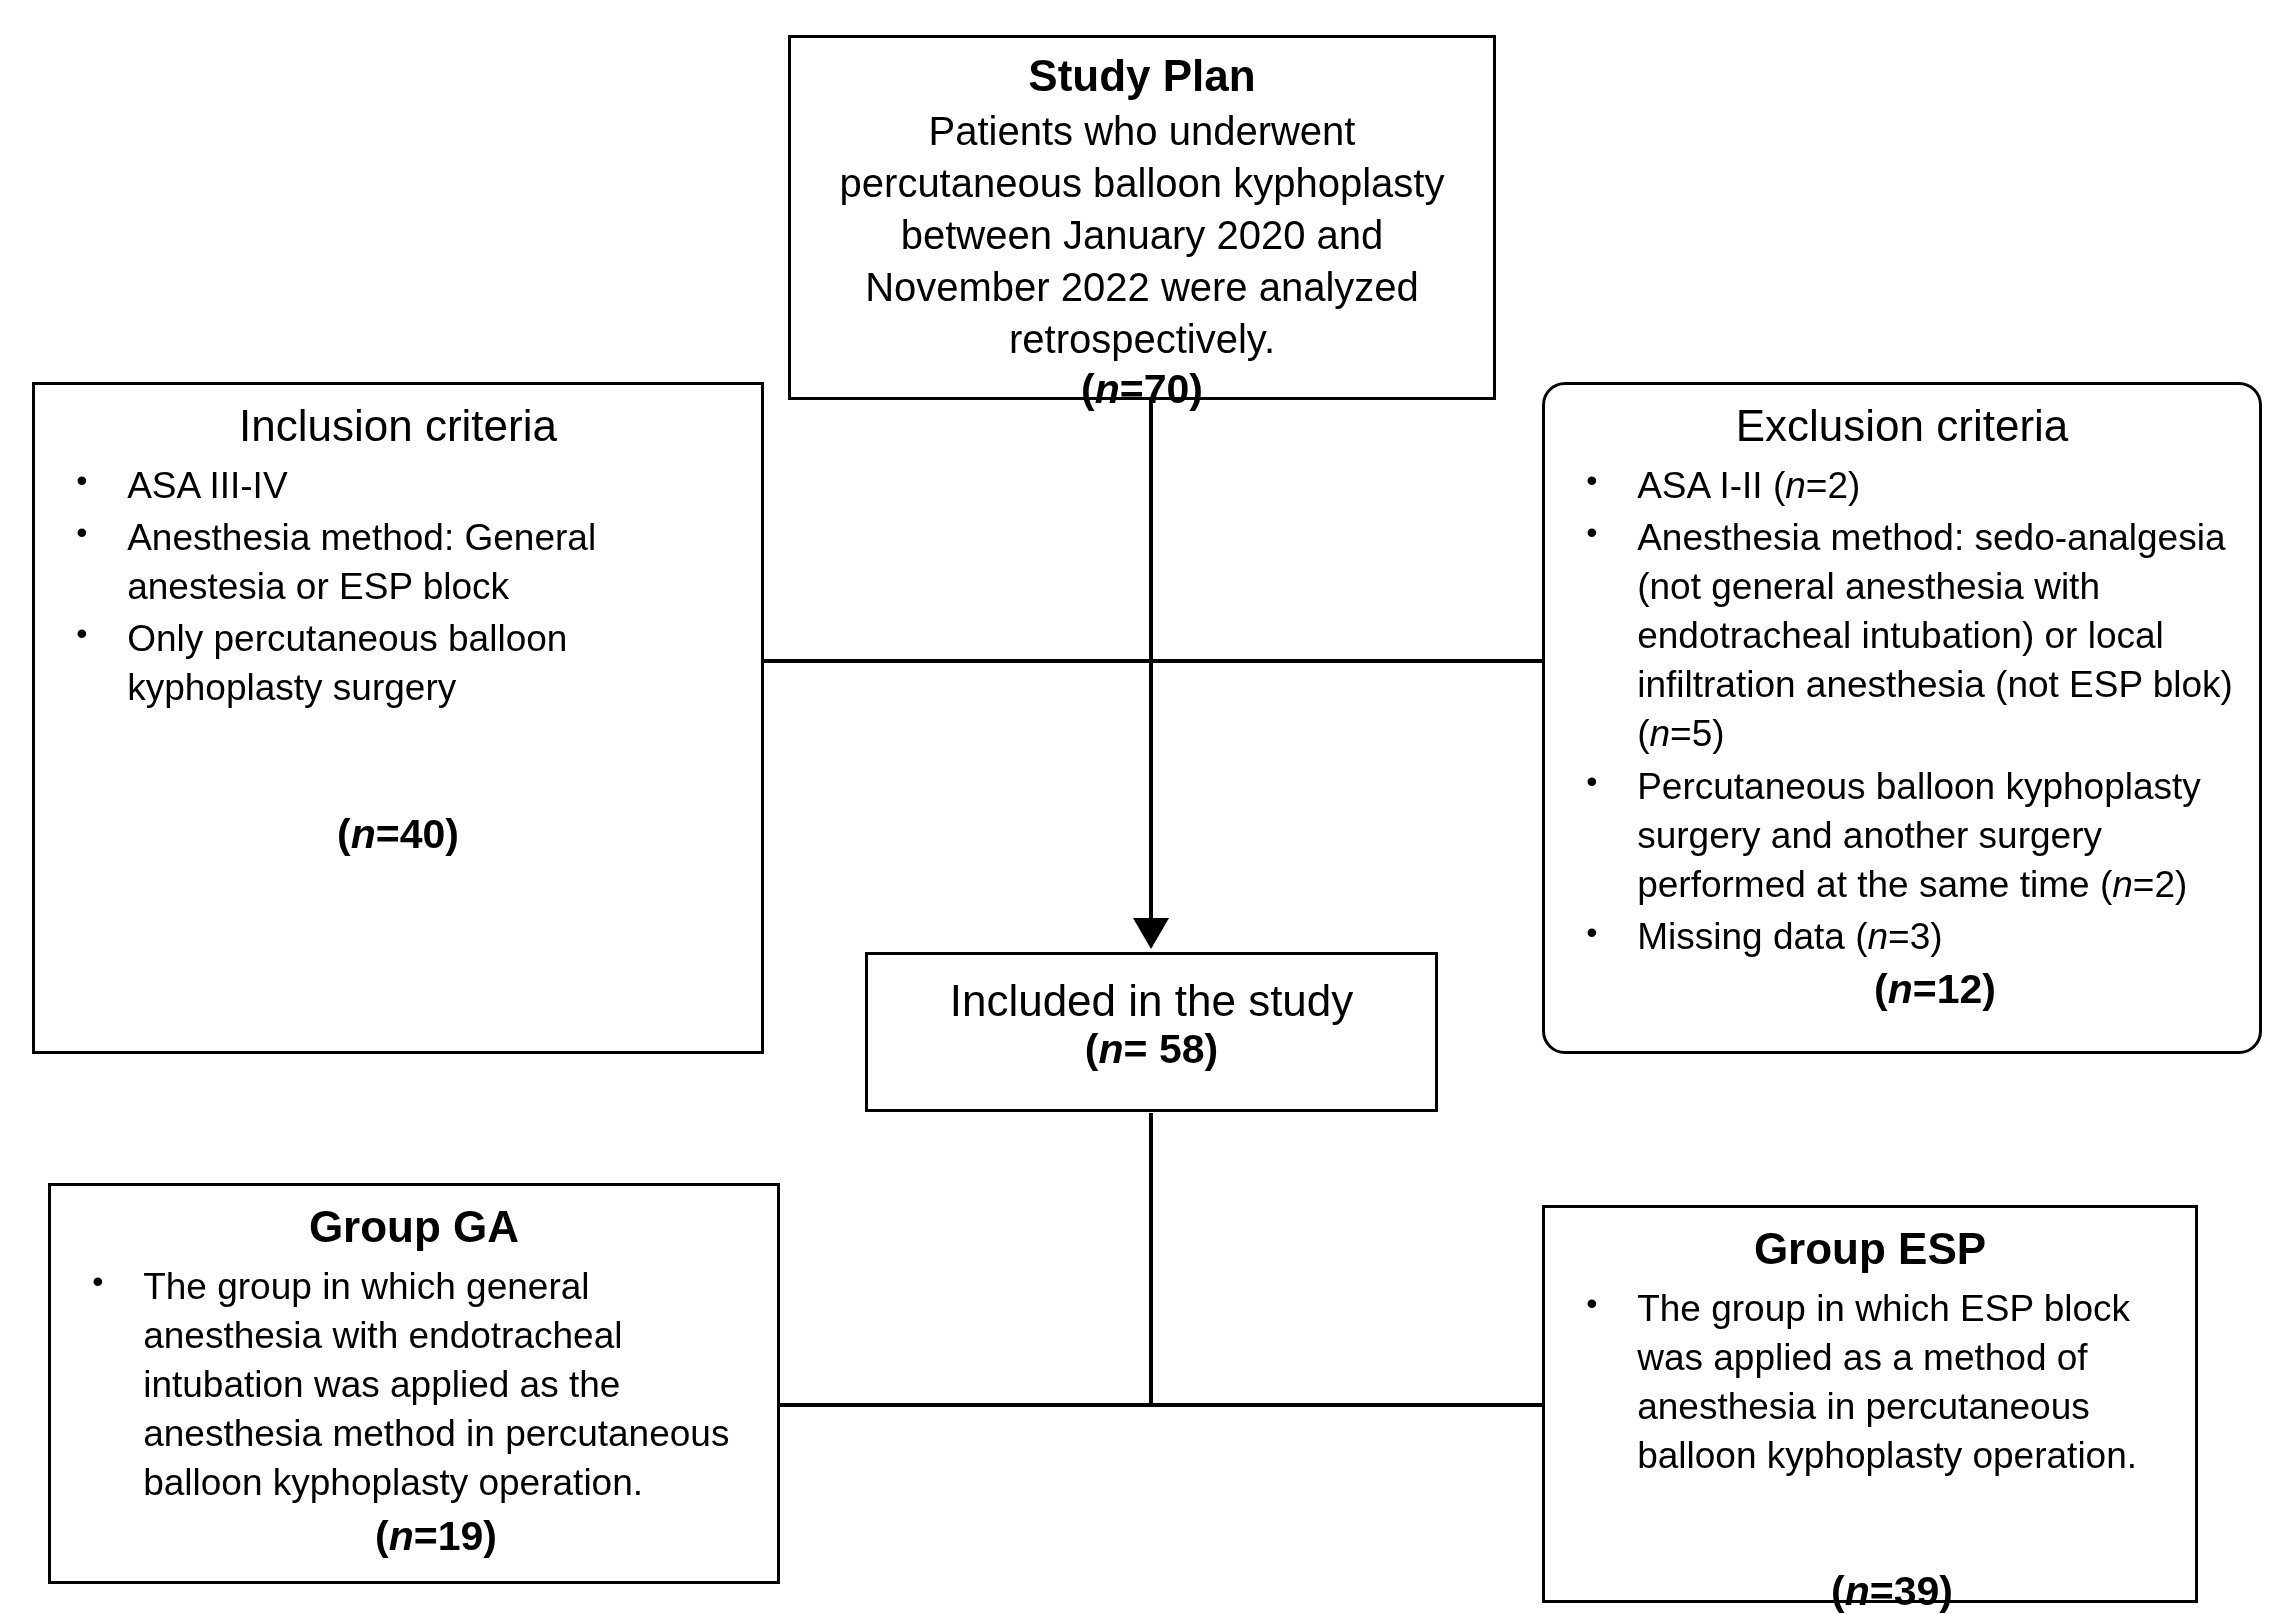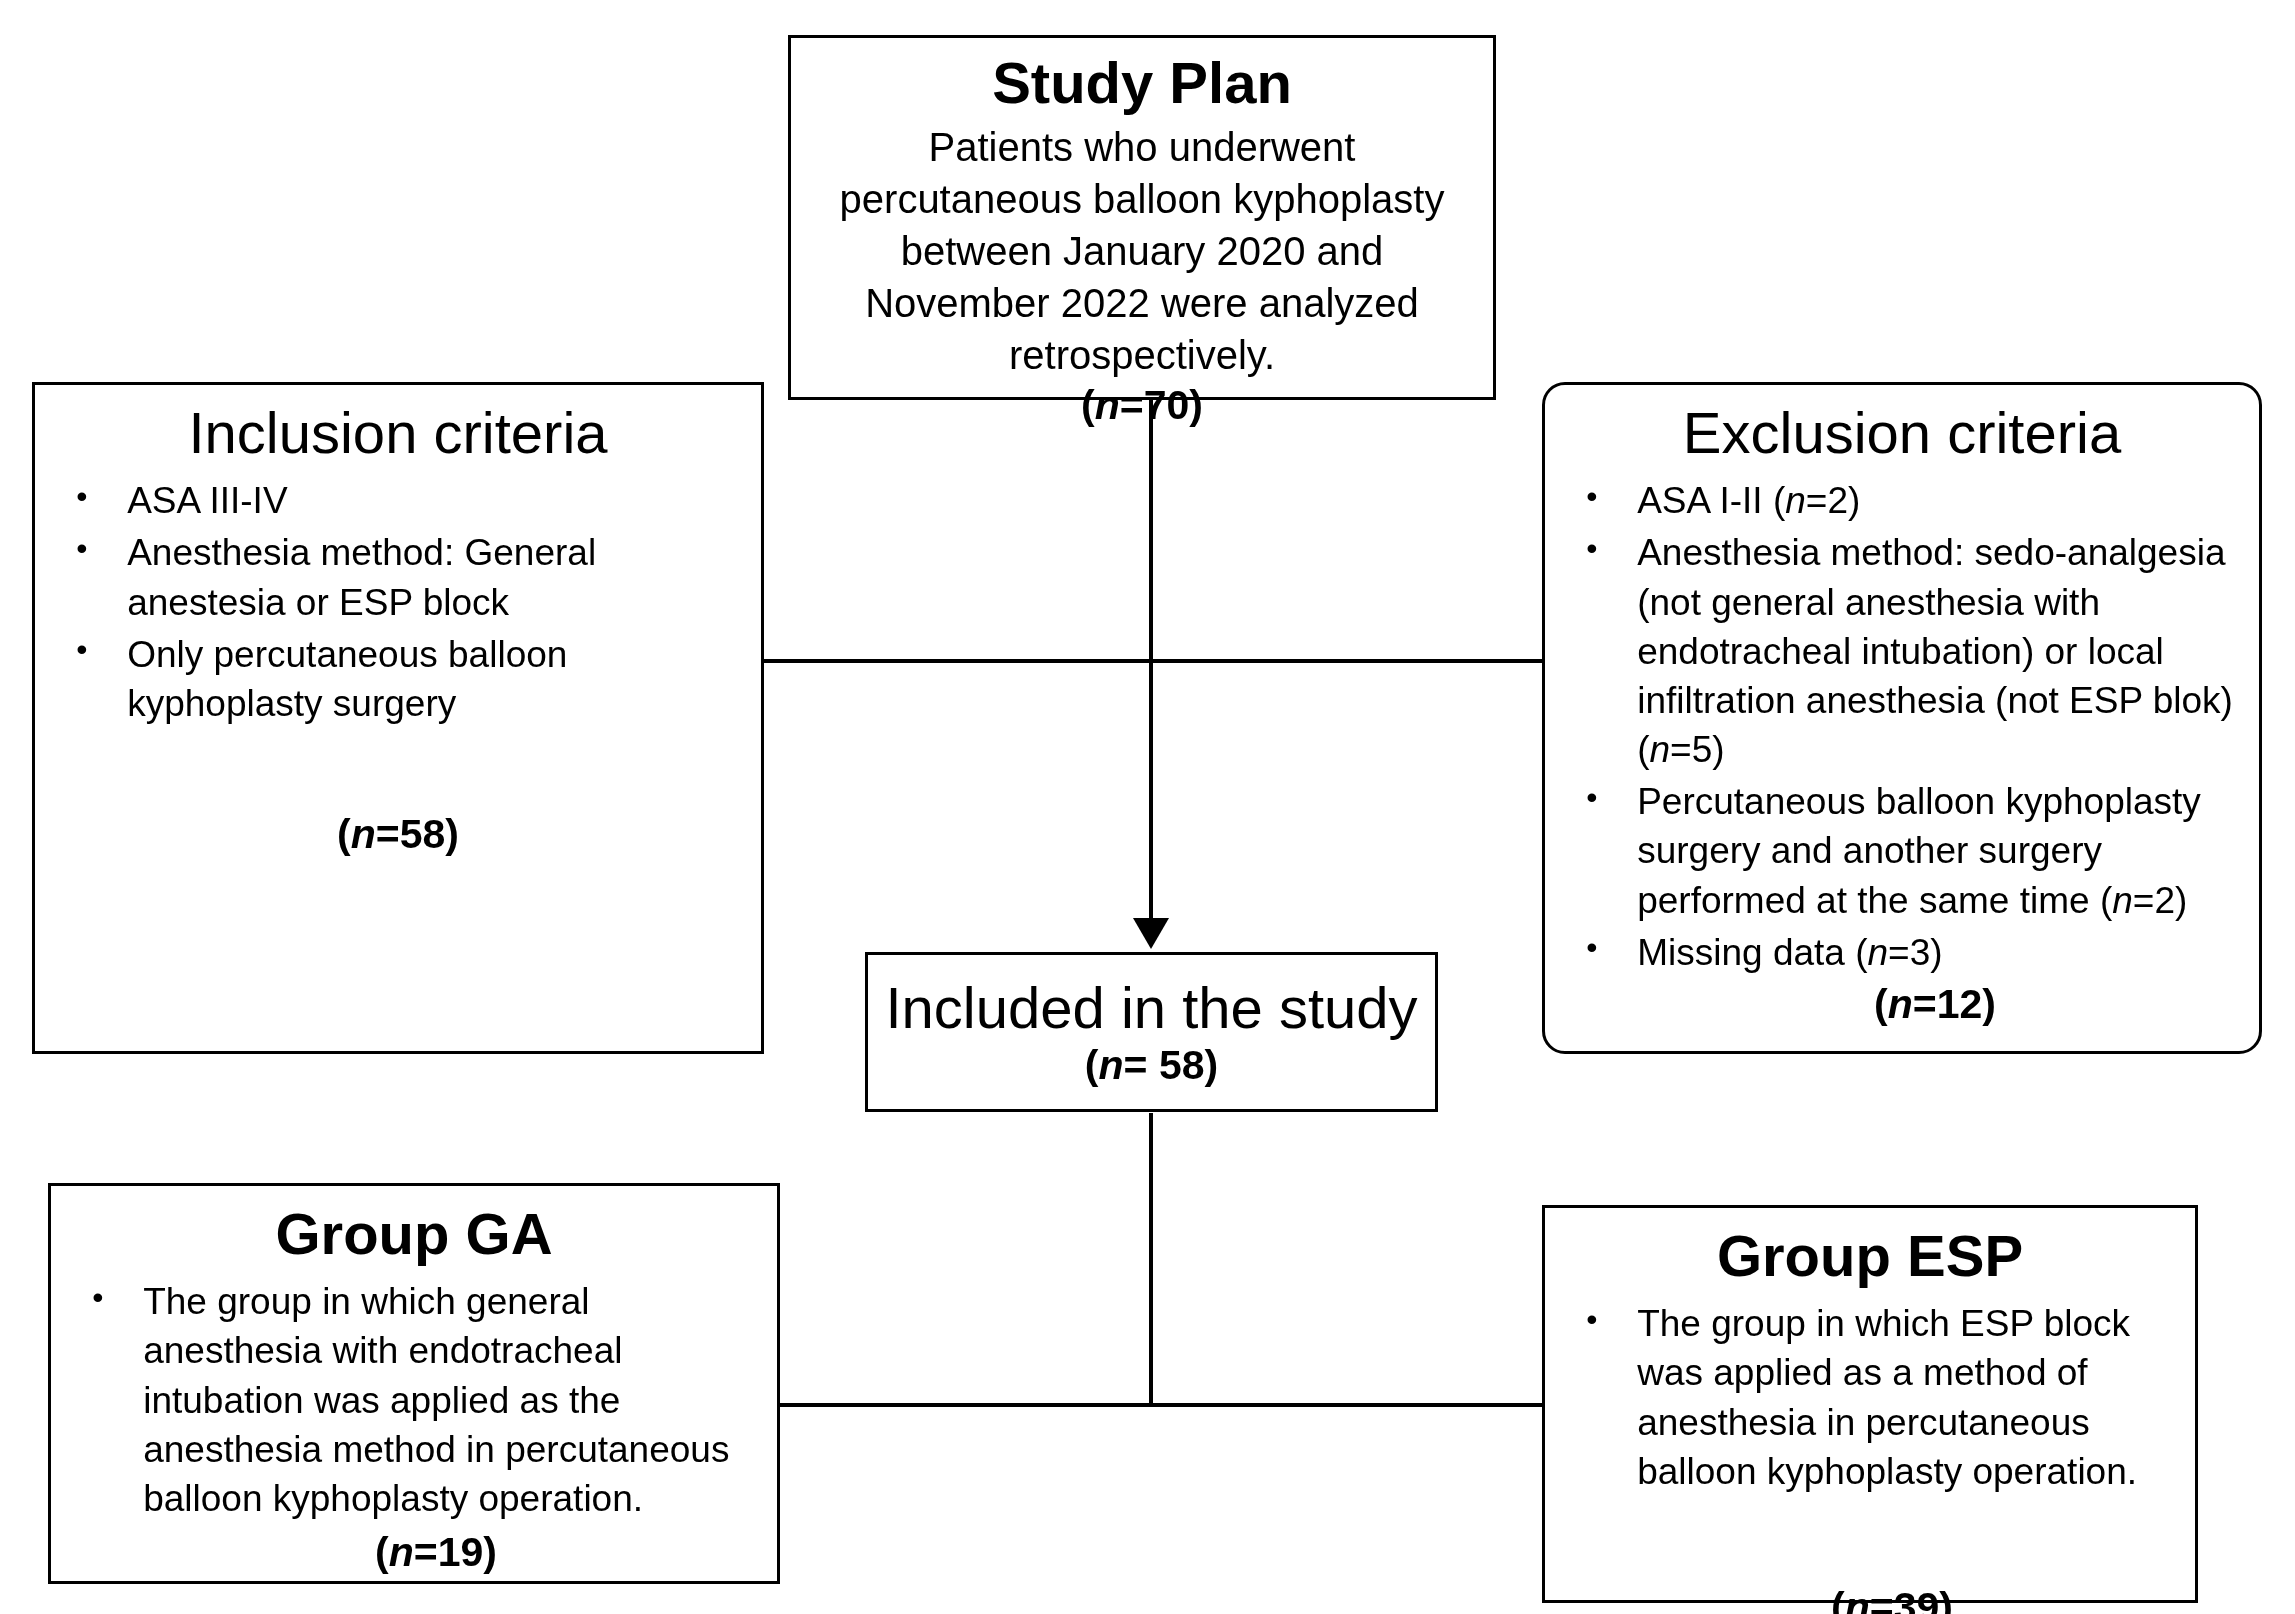--- a/index.html
+++ b/index.html
@@ -23,21 +23,21 @@
     background: #ffffff;
     z-index: 3;
   }
   .box-inner {
     position: absolute;
     left: 0; right: 0; top: 0;
     padding: 0 13.2px;
   }
   .title {
     text-align: center;
-    font-size: 58px;
+    font-size: 44px;
     line-height: 1.12;
     font-weight: 400;
     margin: 0;
     white-space: nowrap;
   }
   .title.bold { font-weight: 700; }
   .para {
     text-align: center;
     font-size: 40px;
     line-height: 1.30;
@@ -122,21 +122,21 @@
   <div class="box" style="left:32px; top:382px; width:732px; height:672px;">
     <div class="box-inner" style="top:16px;">
       <div class="title">Inclusion criteria</div>
       <ul class="bullets" style="margin-top:10.3px;">
         <li>ASA III-IV</li>
         <li>Anesthesia method: General anestesia or ESP block</li>
         <li>Only percutaneous balloon kyphoplasty surgery</li>
       </ul>
     </div>
     <div class="ncount" style="position:absolute; left:0; right:0; top:426px;">
-      <span>(</span><span class="it">n</span><span>=58</span><span>)</span>
+      <span>(</span><span class="it">n</span><span>=40</span><span>)</span>
     </div>
   </div>
 
   <div class="box" style="left:1542px; top:382px; width:720px; height:672px;border-radius:23px;">
     <div class="box-inner" style="top:16px;">
       <div class="title">Exclusion criteria</div>
       <ul class="bullets" style="margin-top:10.3px;">
         <li><span>ASA I-II (</span><span class="it">n</span><span>=2)</span></li>
         <li><span>Anesthesia method: sedo-analgesia (not general anesthesia with endotracheal intubation) or local infiltration anesthesia (not ESP blok) (</span><span class="it">n</span><span>=5)</span></li>
         <li><span>Percutaneous balloon kyphoplasty surgery and another surgery performed at the same time (</span><span class="it">n</span><span>=2)</span></li>

